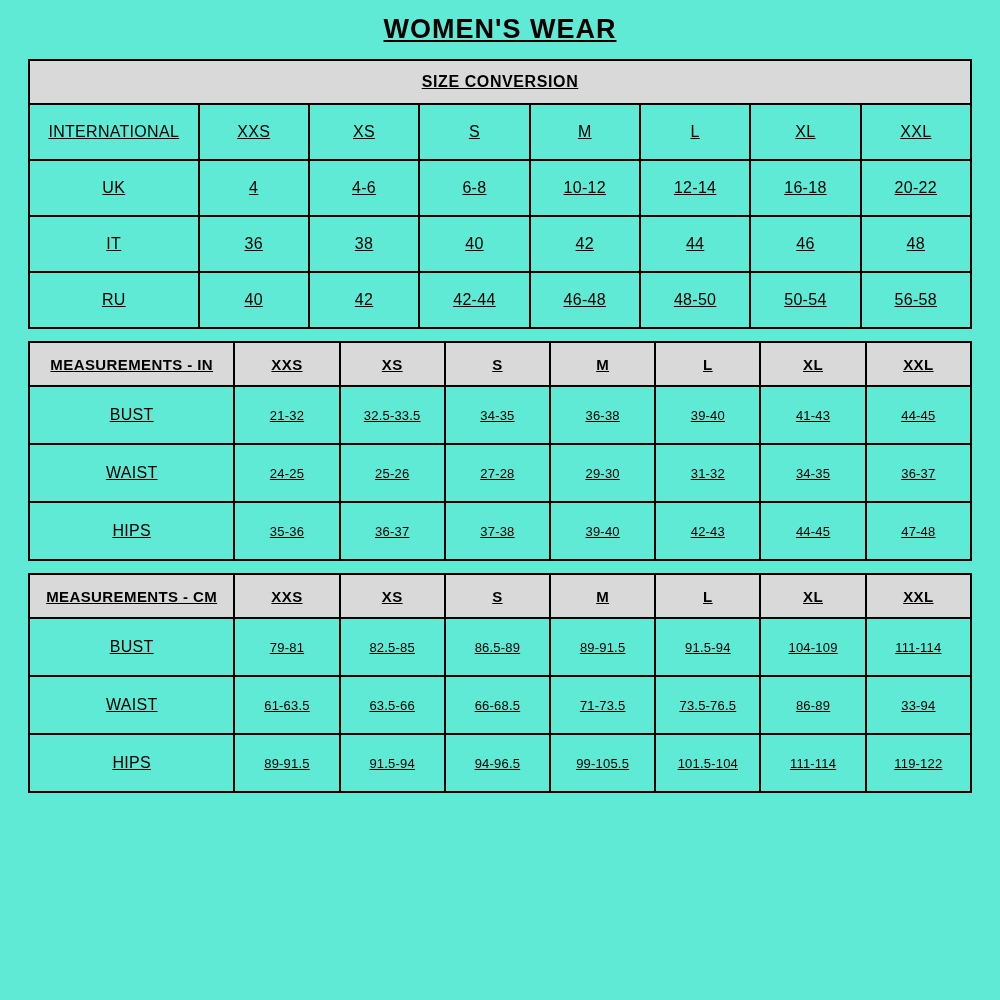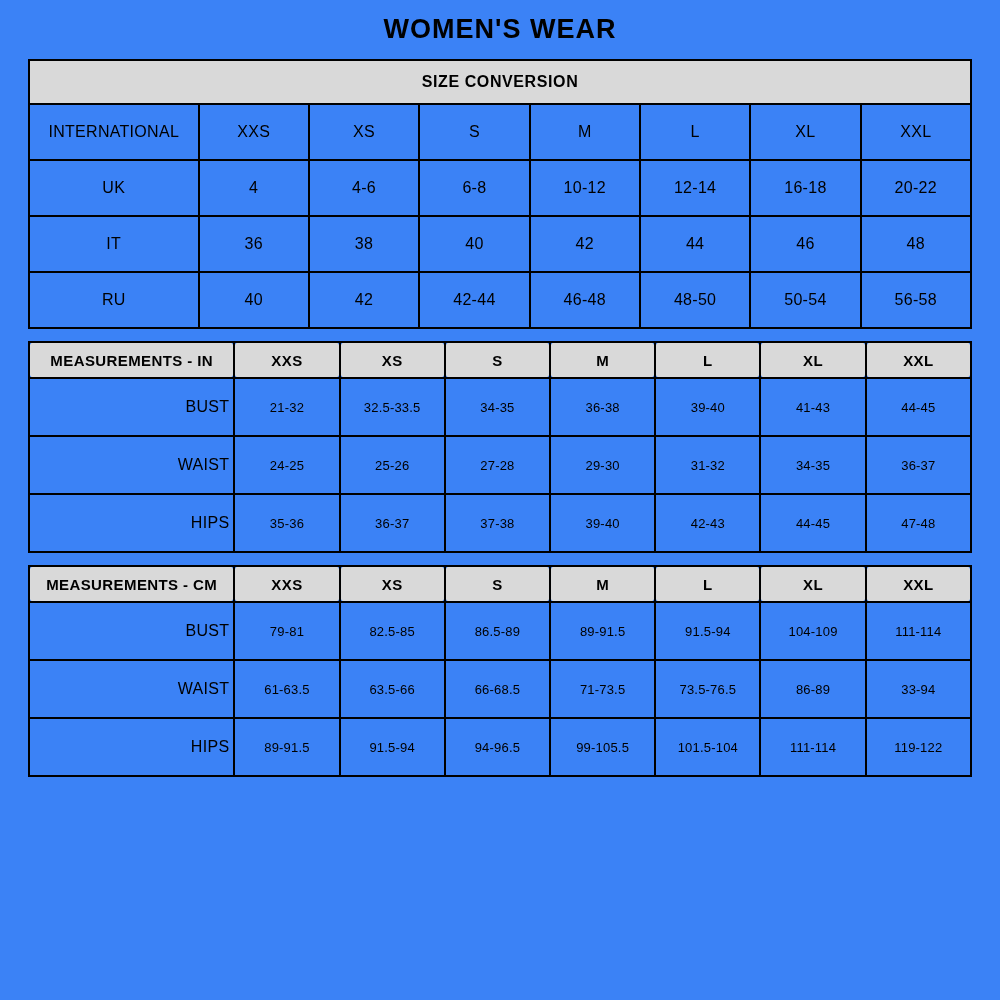--- a/index.html
+++ b/index.html
@@ -6,21 +6,22 @@
   html, body { margin: 0; padding: 0; background: #ffffff; }
   body {
     font-family: "Liberation Sans", sans-serif;
     color: #000000;
     -webkit-font-smoothing: antialiased;
   }
   .page {
     width: 1000px;
     height: 1000px;
     padding: 8px 28px 14px 28px;
-    background: #3b82f6;
+    background: #5eead4;
+    text-decoration: underline;
   }
   .page-title {
     text-align: center;
     font-size: 27px;
     font-weight: 700;
     letter-spacing: 1px;
     margin: 6px 0 14px 0;
   }
   table {
     width: 100%;
@@ -43,28 +44,27 @@
     font-size: 16px;
     font-weight: 700;
     letter-spacing: 0.6px;
   }
   
   .t-sizes td { height: 56px; font-size: 16px; letter-spacing: 0.3px; }
   .t-sizes td.rowlabel { font-size: 16px; border-radius: 25px; }
   
   .t-meas th.hdr {
     background: #d9d9d9;
-    height: 36px;
+    height: 44px;
     font-size: 15px;
     font-weight: 700;
     letter-spacing: 0.4px;
-    border-radius: 6px;
   }
   .t-meas td { height: 58px; }
-  .t-meas td.rowlabel { font-size: 16px; letter-spacing: 0.3px; text-align: right; }
+  .t-meas td.rowlabel { font-size: 16px; letter-spacing: 0.3px; }
   .t-meas td.val { font-size: 13px; letter-spacing: 0.2px; }
 </style>
 </head>
 <body>
 
 <div class="page">
 
   <h1 class="page-title">WOMEN'S WEAR</h1>
 
   <table class="t-sizes">

